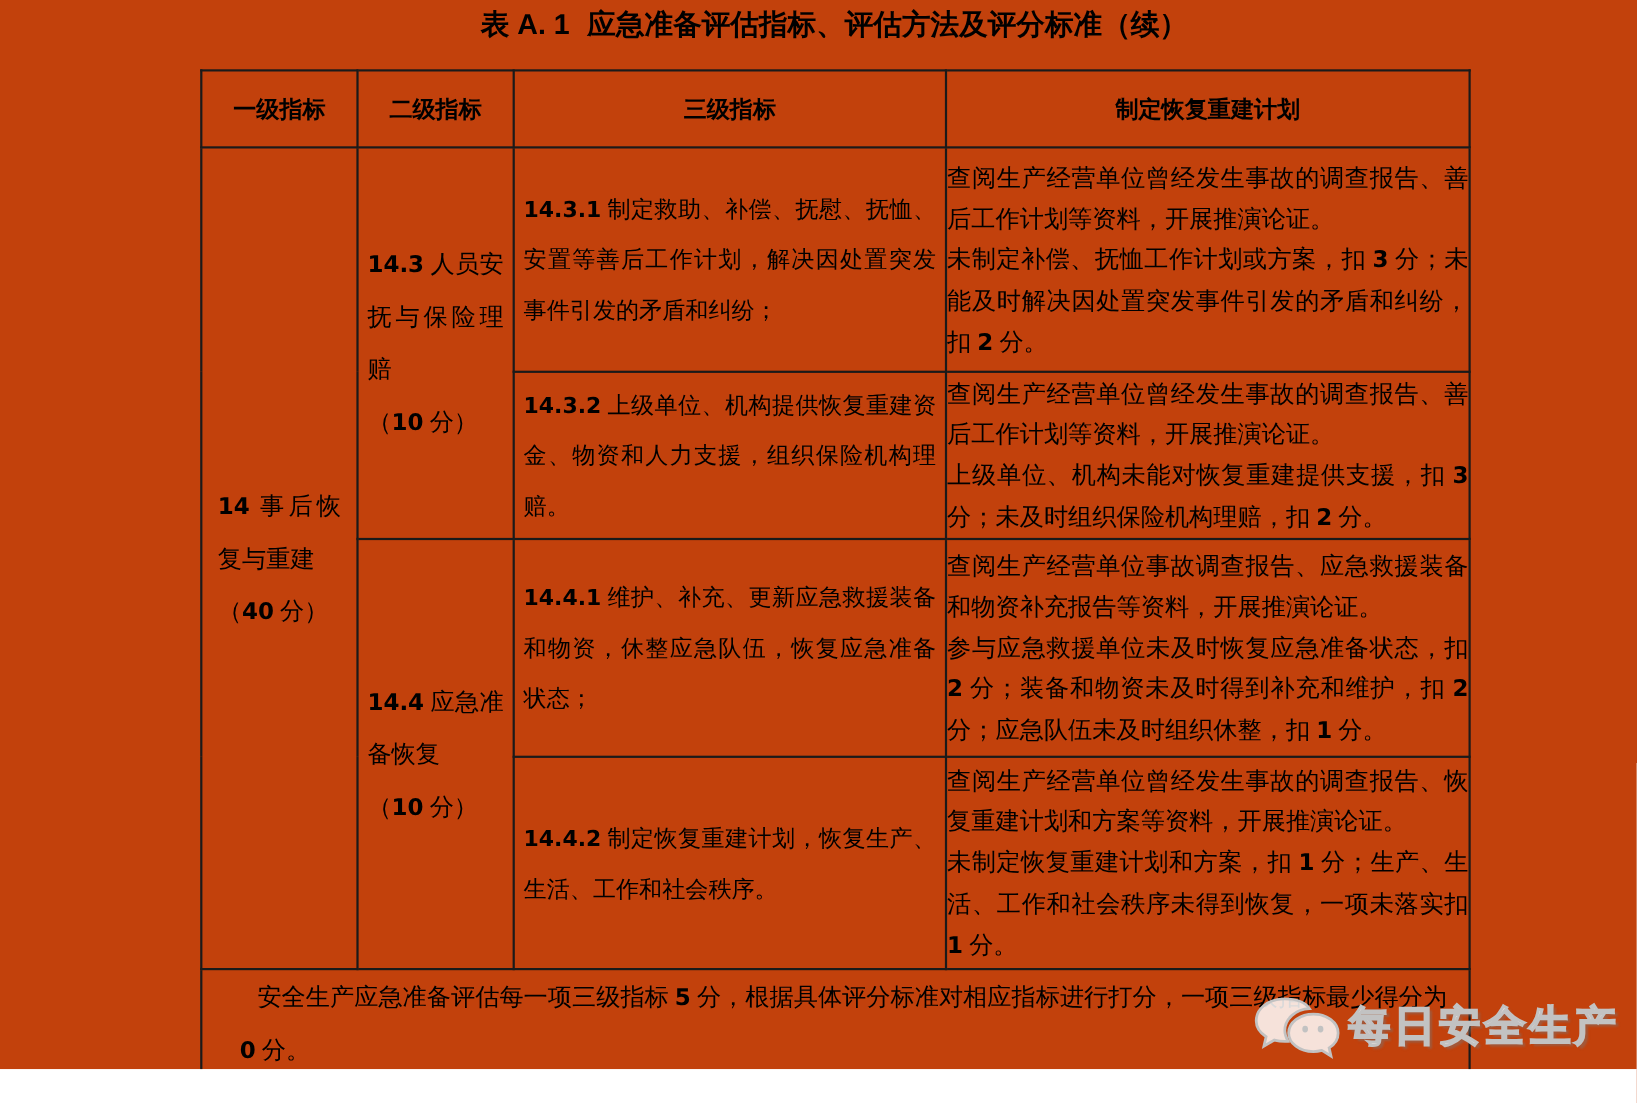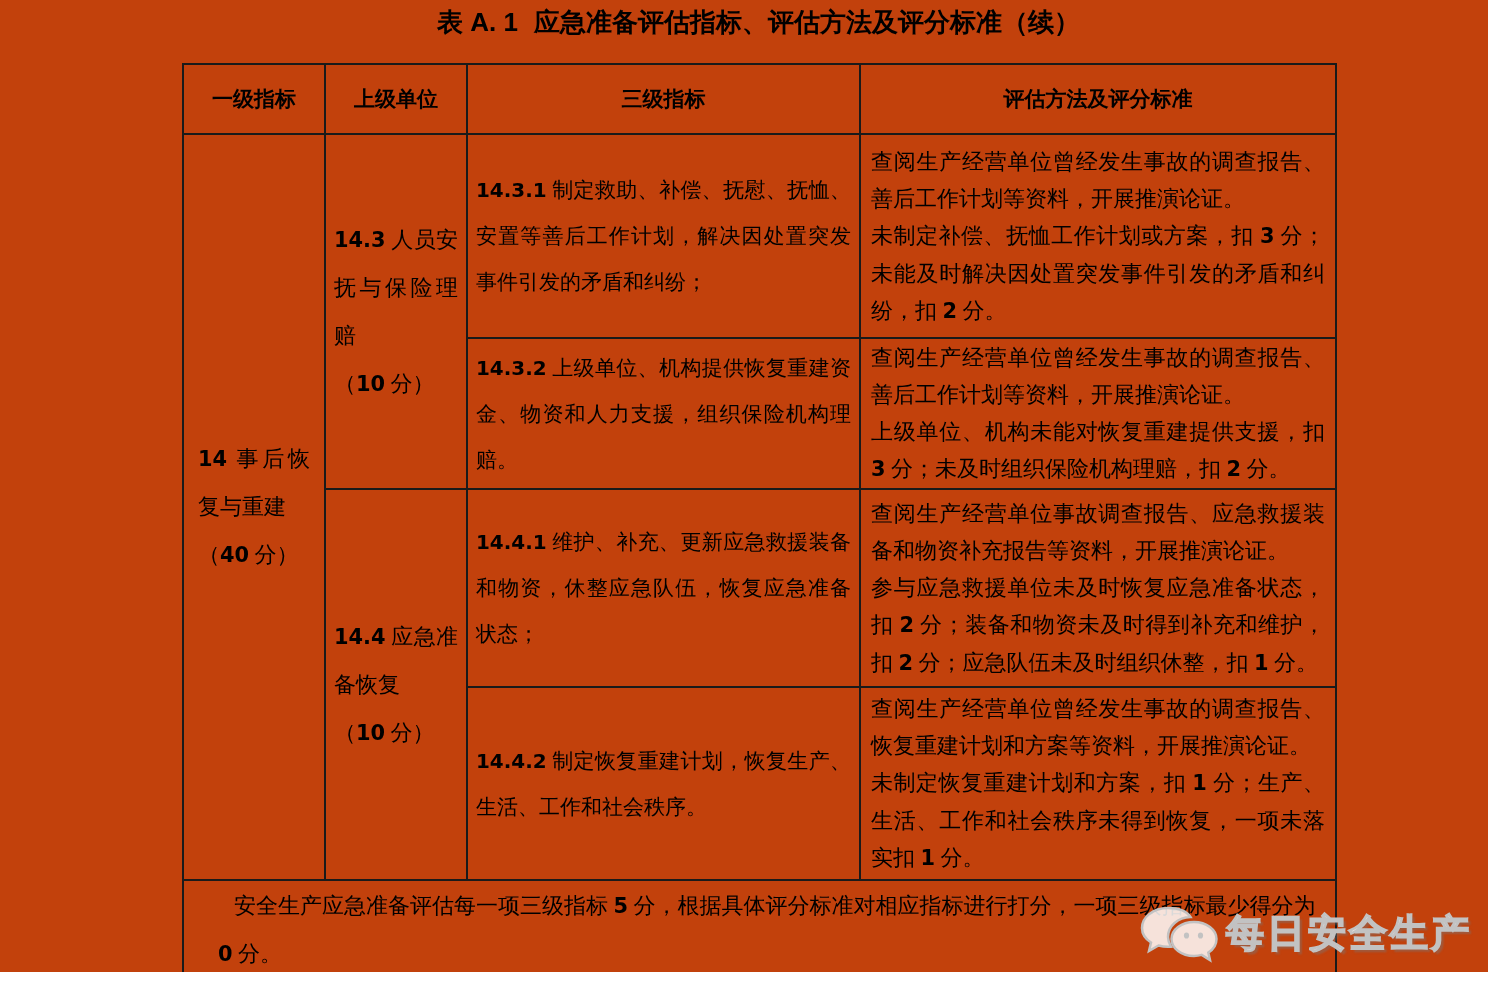--- a/index.html
+++ b/index.html
@@ -33,21 +33,21 @@
   .grid td{vertical-align:middle;font-size:22px;}
   
   td.c1{padding:0 14px;}
   td.c2{padding:0 8px;}
   td.c1 p,td.c2 p{margin:0;line-height:48px;text-align:justify;}
   td.c1 p.score,td.c2 p.score{text-align:left;}
   
   td.c3{padding:0 8px;font-size:21px;}
   td.c3 p{margin:0;line-height:46px;text-align:justify;}
   
-  td.c4{padding:0 10px;border-radius:31px;}
+  td.c4{padding:0 0;}
   td.c4 p{margin:0;line-height:37px;text-align:justify;}
   
   td.cfoot{padding:0 5px 0 34px;}
   td.cfoot p{margin:0;line-height:47px;text-indent:16px;text-align:left;}
   
   .grid b{
     font-family:"DejaVu Sans","Liberation Sans",sans-serif;
     font-weight:700;font-size:0.95em;
   }
   
@@ -78,23 +78,23 @@
   <table class="grid">
     <colgroup>
       <col style="width:142px">
       <col style="width:142px">
       <col style="width:393px">
       <col style="width:476px">
     </colgroup>
     <tbody>
         <tr style="height:70px">
       <th>一级指标</th>
-      <th>上级单位</th>
+      <th>二级指标</th>
       <th>三级指标</th>
-      <th>评估方法及评分标准</th>
+      <th>制定恢复重建计划</th>
     </tr>
     <tr style="height:204px">
       <td class="c1" rowspan="4">
         <p><b>14</b> 事后恢复与重建</p>
         <p class="score">（<b>40</b> 分）</p>
       </td>
       <td class="c2" rowspan="2">
         <p><b>14.3</b> 人员安抚与保险理赔</p>
         <p class="score">（<b>10</b> 分）</p>
       </td>

